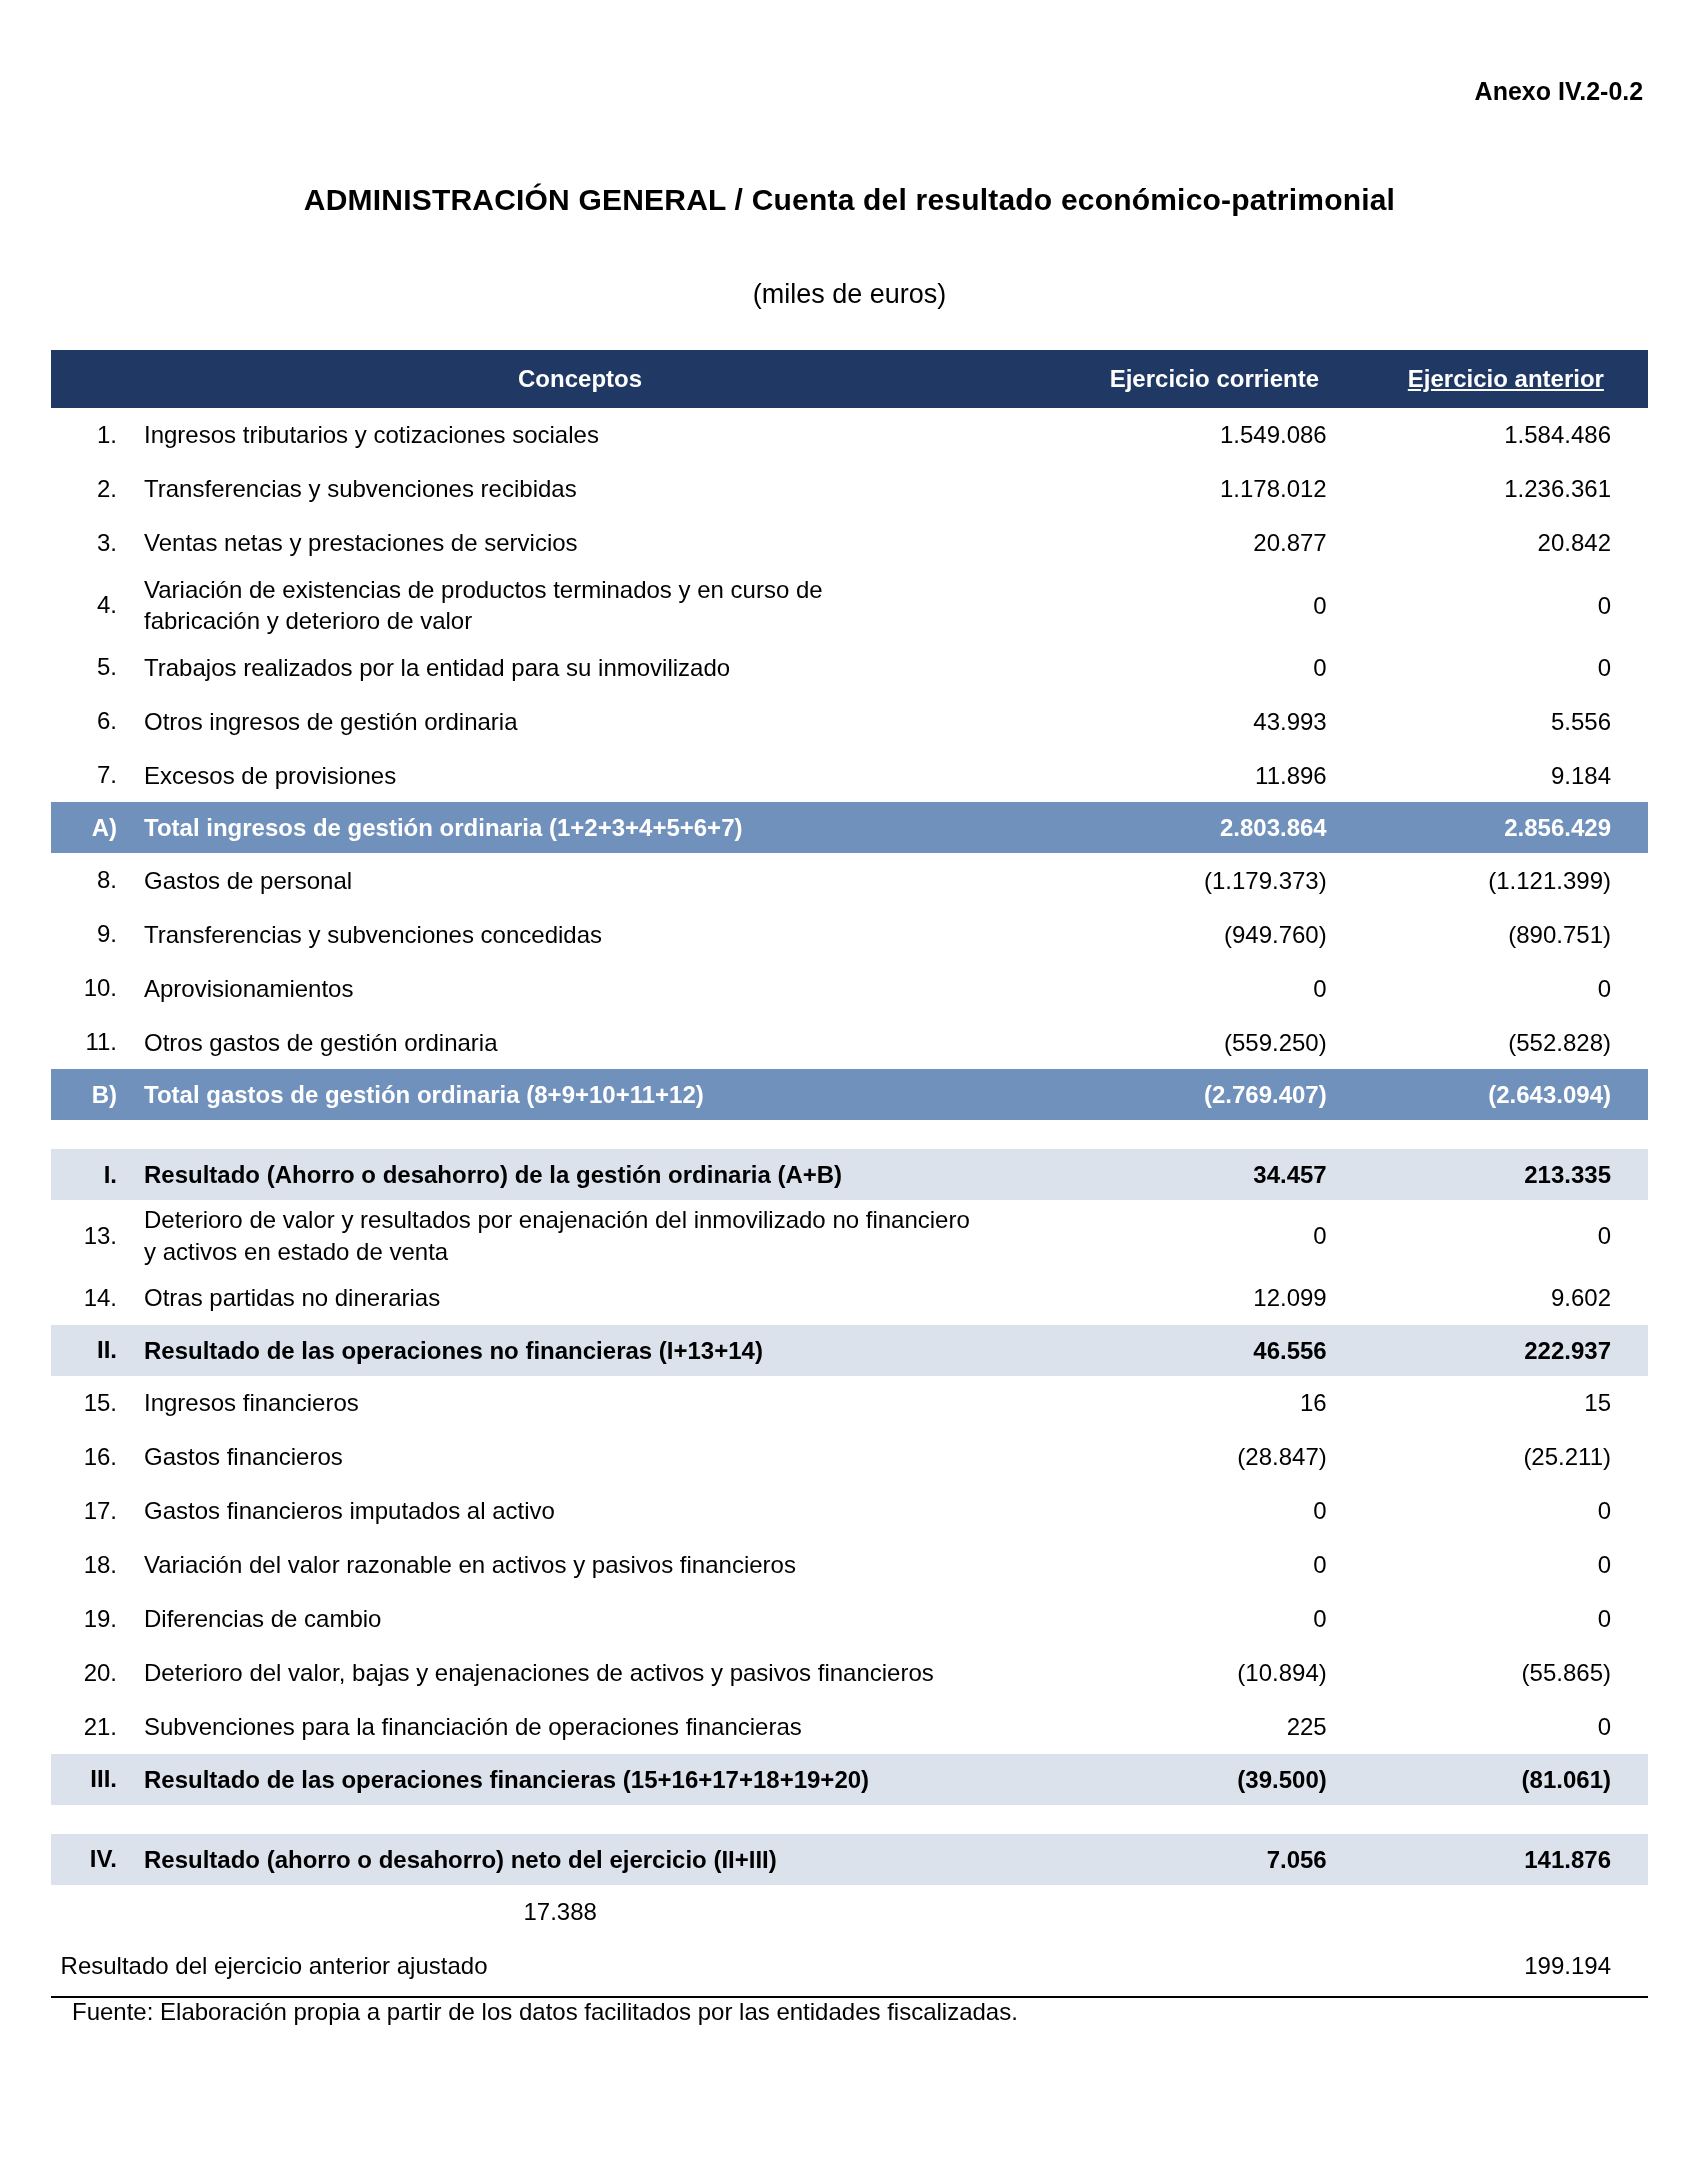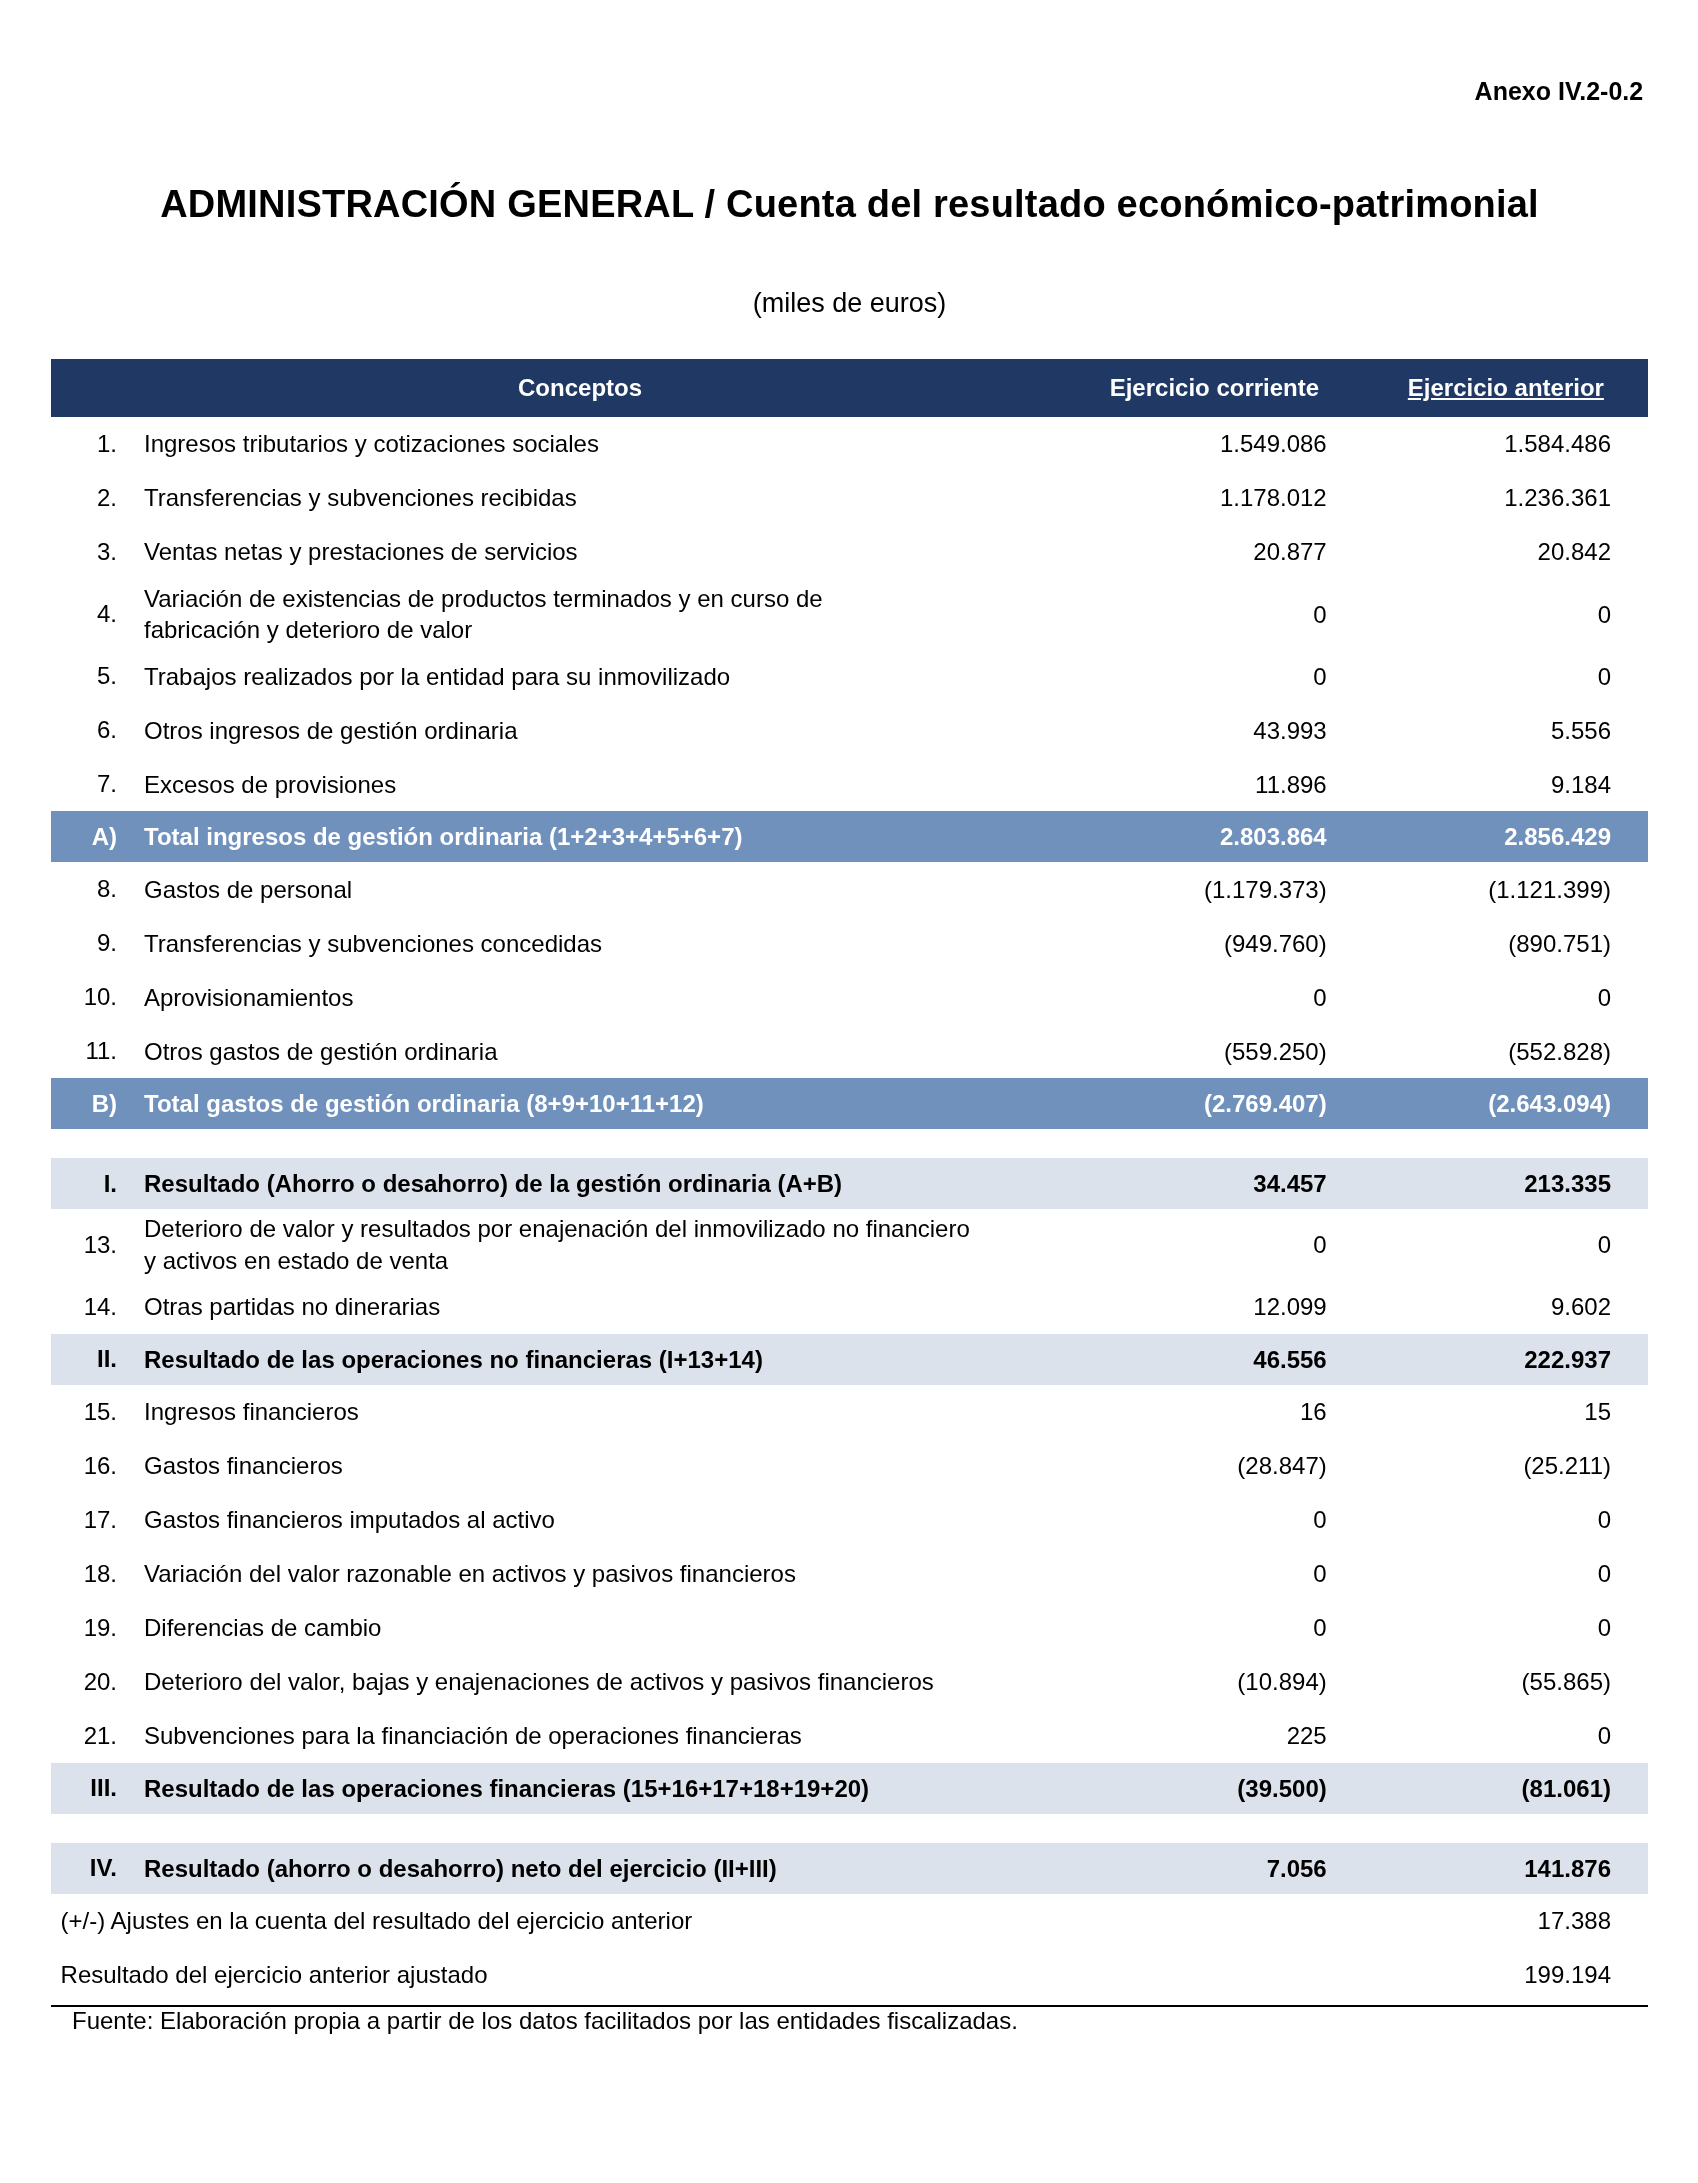--- a/index.html
+++ b/index.html
@@ -20,21 +20,21 @@
   .annex {
     text-align: right;
     font-weight: bold;
     font-size: 25px;
     padding-right: 4.8px;
   }
   .title {
     margin-top: 77px;
     text-align: center;
     font-weight: bold;
-    font-size: 38px;
+    font-size: 30px;
     letter-spacing: 0.2px;
   }
   .subtitle {
     margin-top: 62px;
     text-align: center;
     font-size: 27px;
   }
   .table {
     margin-top: 40px;
     width: 100%;
@@ -331,23 +331,20 @@
         <div class="spacer"></div>
         <div class="row result">
           <div class="concept">
             <span class="num">IV.</span>
             <span class="lbl">Resultado (ahorro o desahorro) neto del ejercicio (II+III)</span>
           </div>
           <div class="val cur">7.056</div>
           <div class="val prev">141.876</div>
         </div>
         <div class="row plain">
-          <div class="concept no-num">
-            <span class="lbl">(+/-) Ajustes en la cuenta del resultado del ejercicio anterior</span>
-          </div>
           <div class="val cur"></div>
           <div class="val prev">17.388</div>
         </div>
         <div class="row plain">
           <div class="concept no-num">
             <span class="lbl">Resultado del ejercicio anterior ajustado</span>
           </div>
           <div class="val cur"></div>
           <div class="val prev">199.194</div>
         </div>

